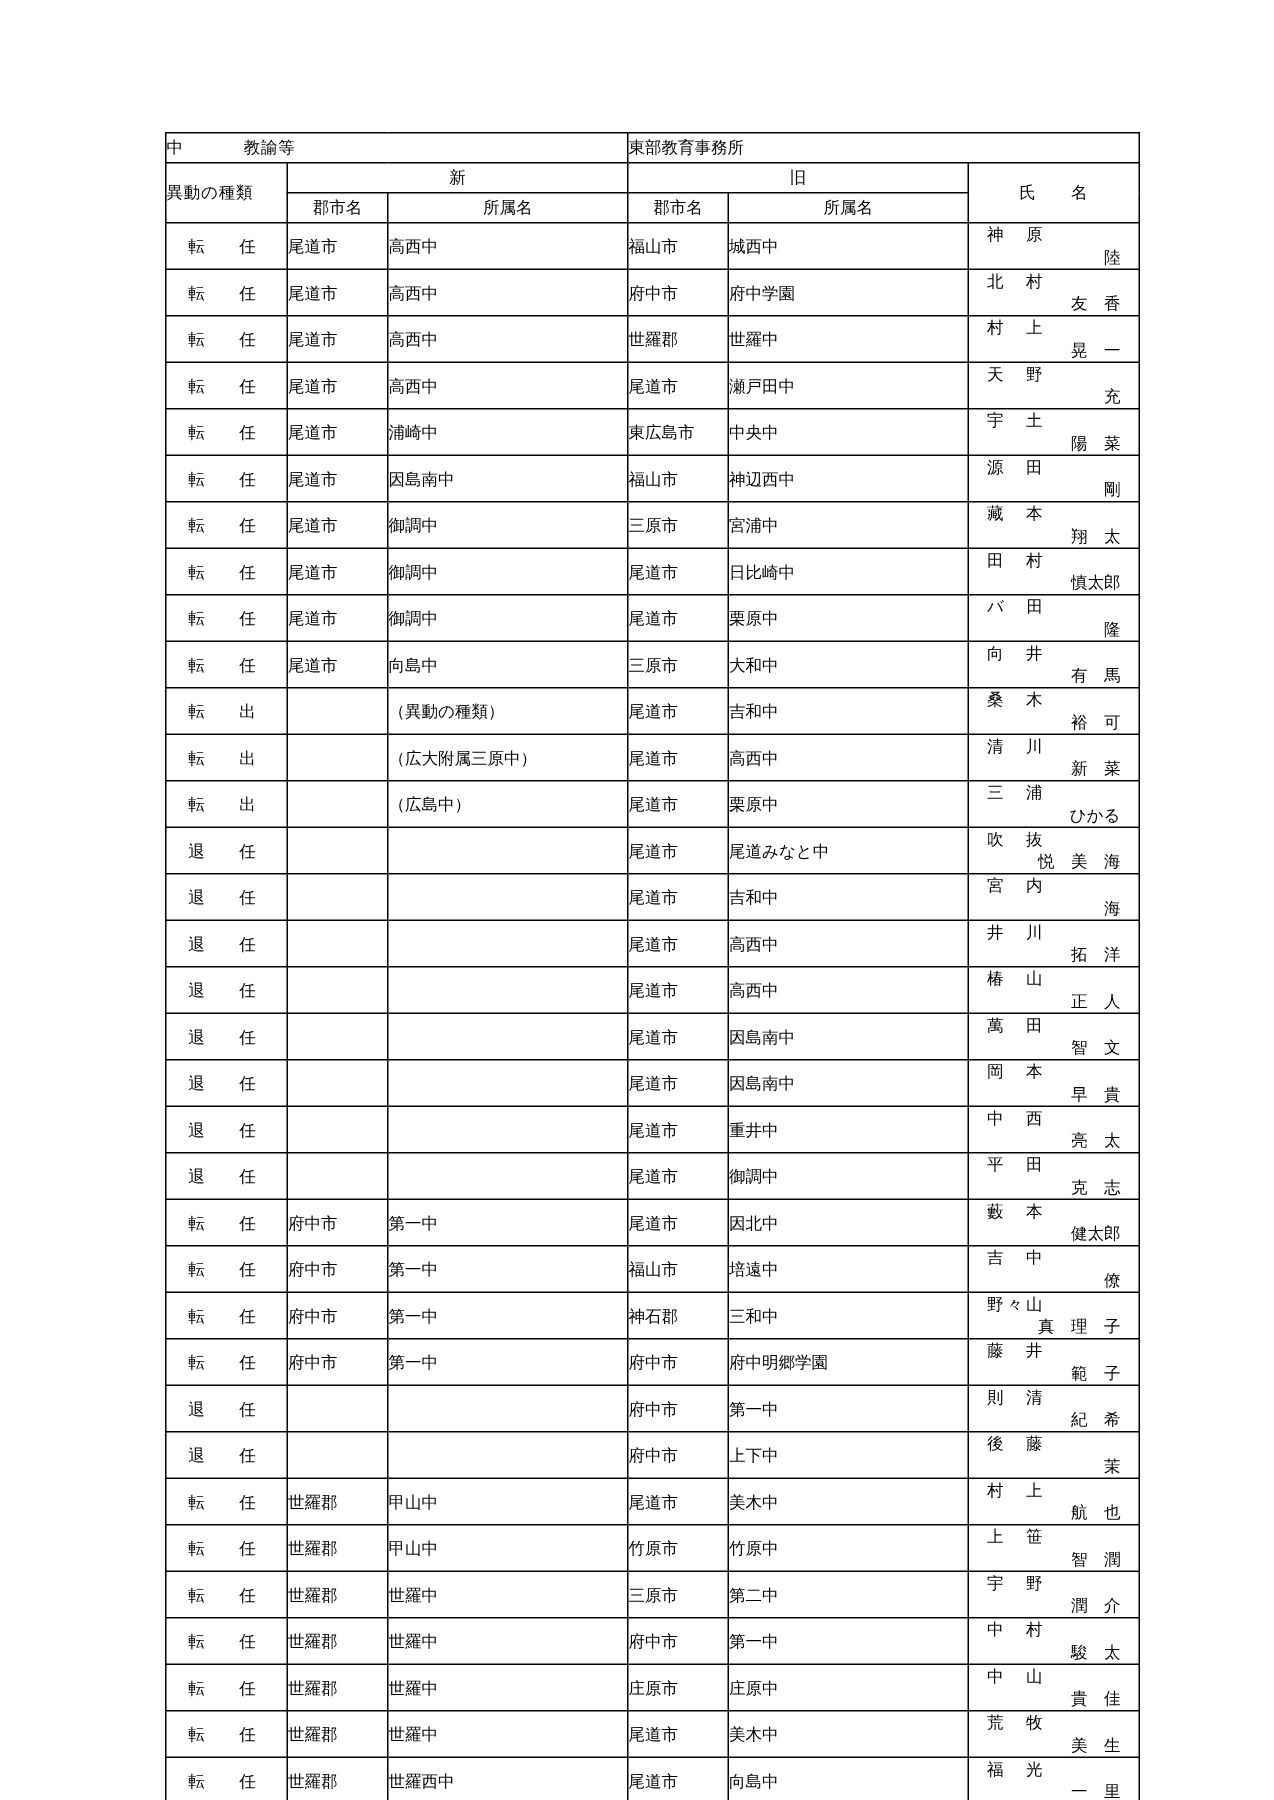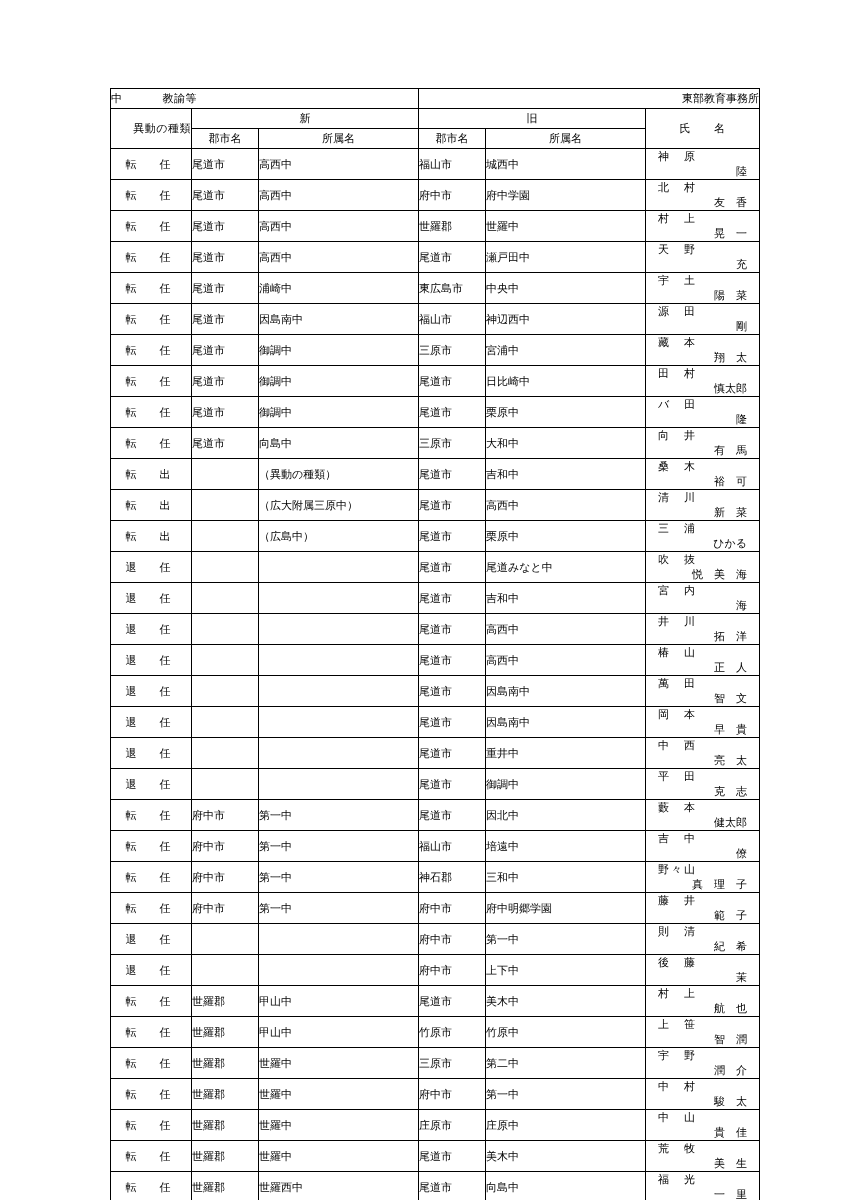--- a/index.html
+++ b/index.html
@@ -53,26 +53,26 @@
     padding: 0 0 0 10px;
     font-size: 11.5px;
     height: 22px;
     letter-spacing: 0.5px;
   }
   .hdr-top-left .sp {
     display: inline-block;
     width: 40px;
   }
   .hdr-center {
-    text-align: right;
+    text-align: left;
     font-size: 11.5px;
     height: 22px;
   }
   .hdr-kind {
-    text-align: right;
+    text-align: left;
     font-size: 11px;
     height: 24px;
     letter-spacing: 0.5px;
     font-family: Liberation Serif, serif;
   }
   .hdr-sub {
     text-align: center;
     font-size: 11px;
     height: 20px;
   }

